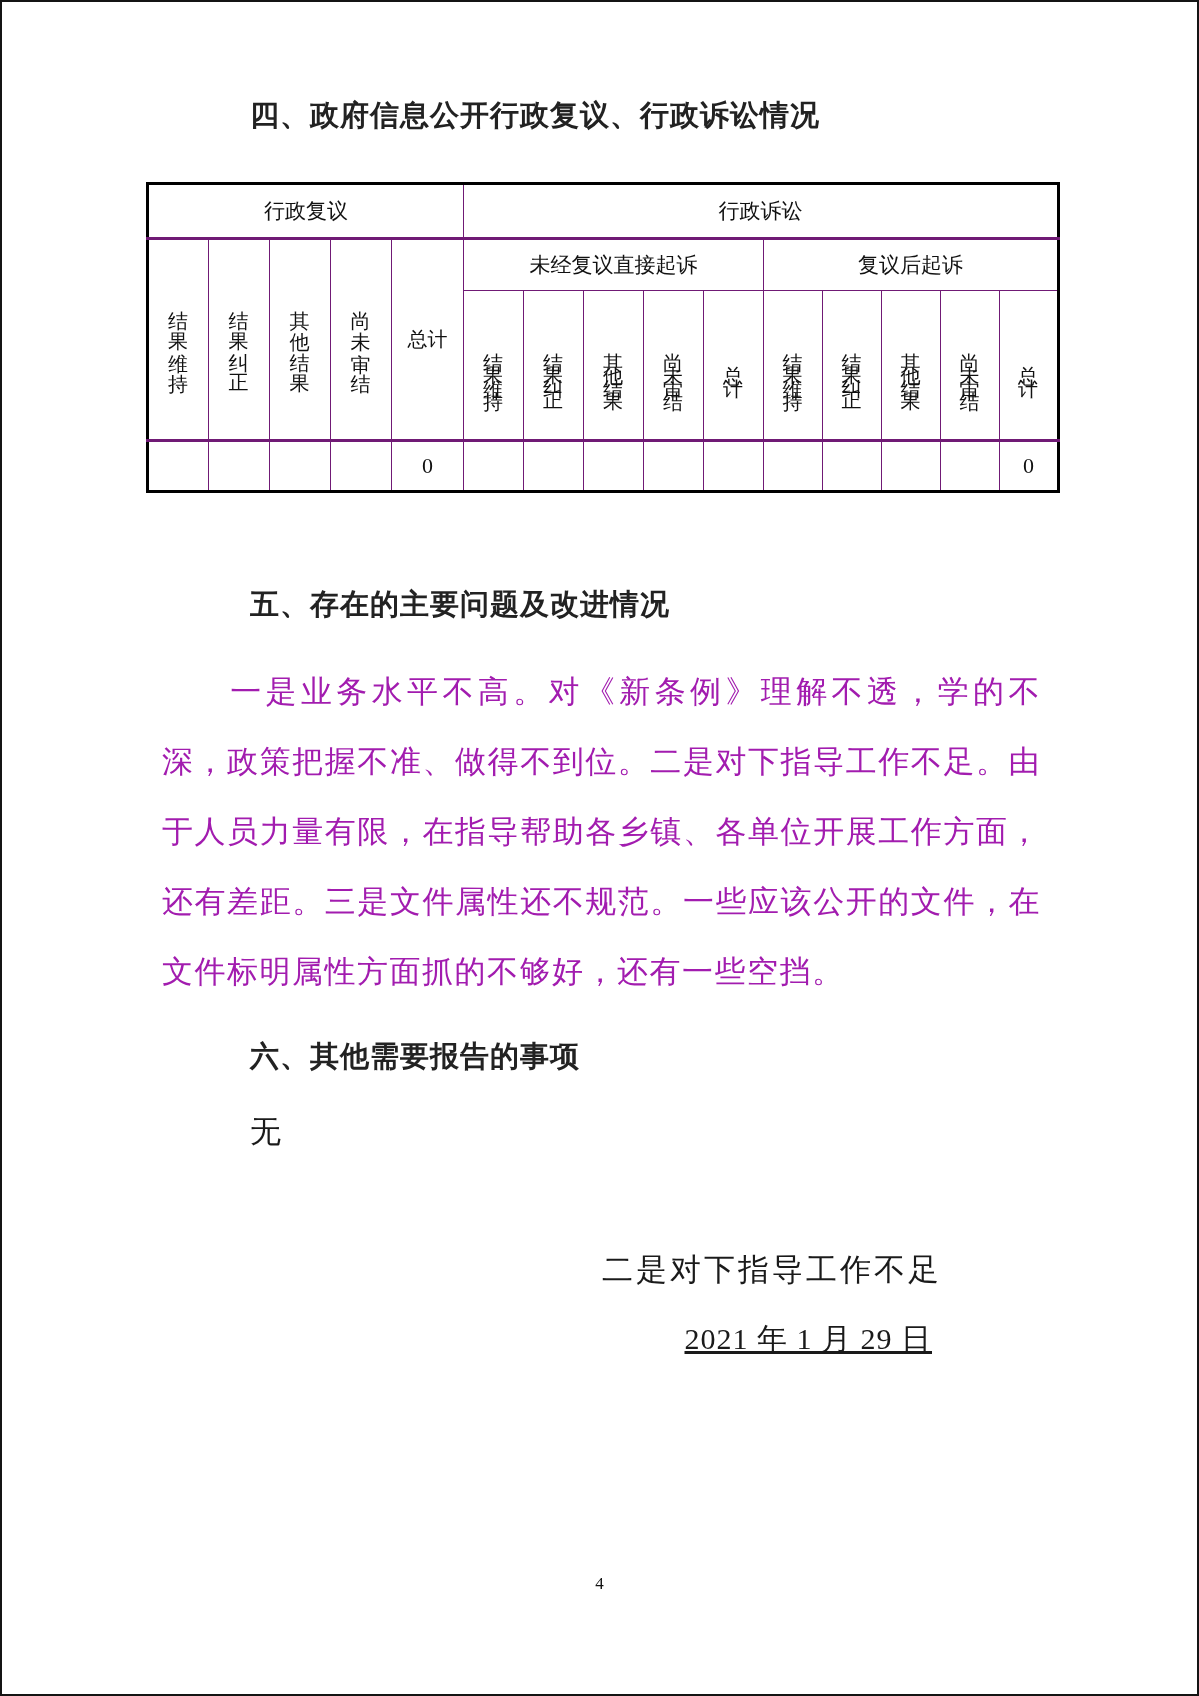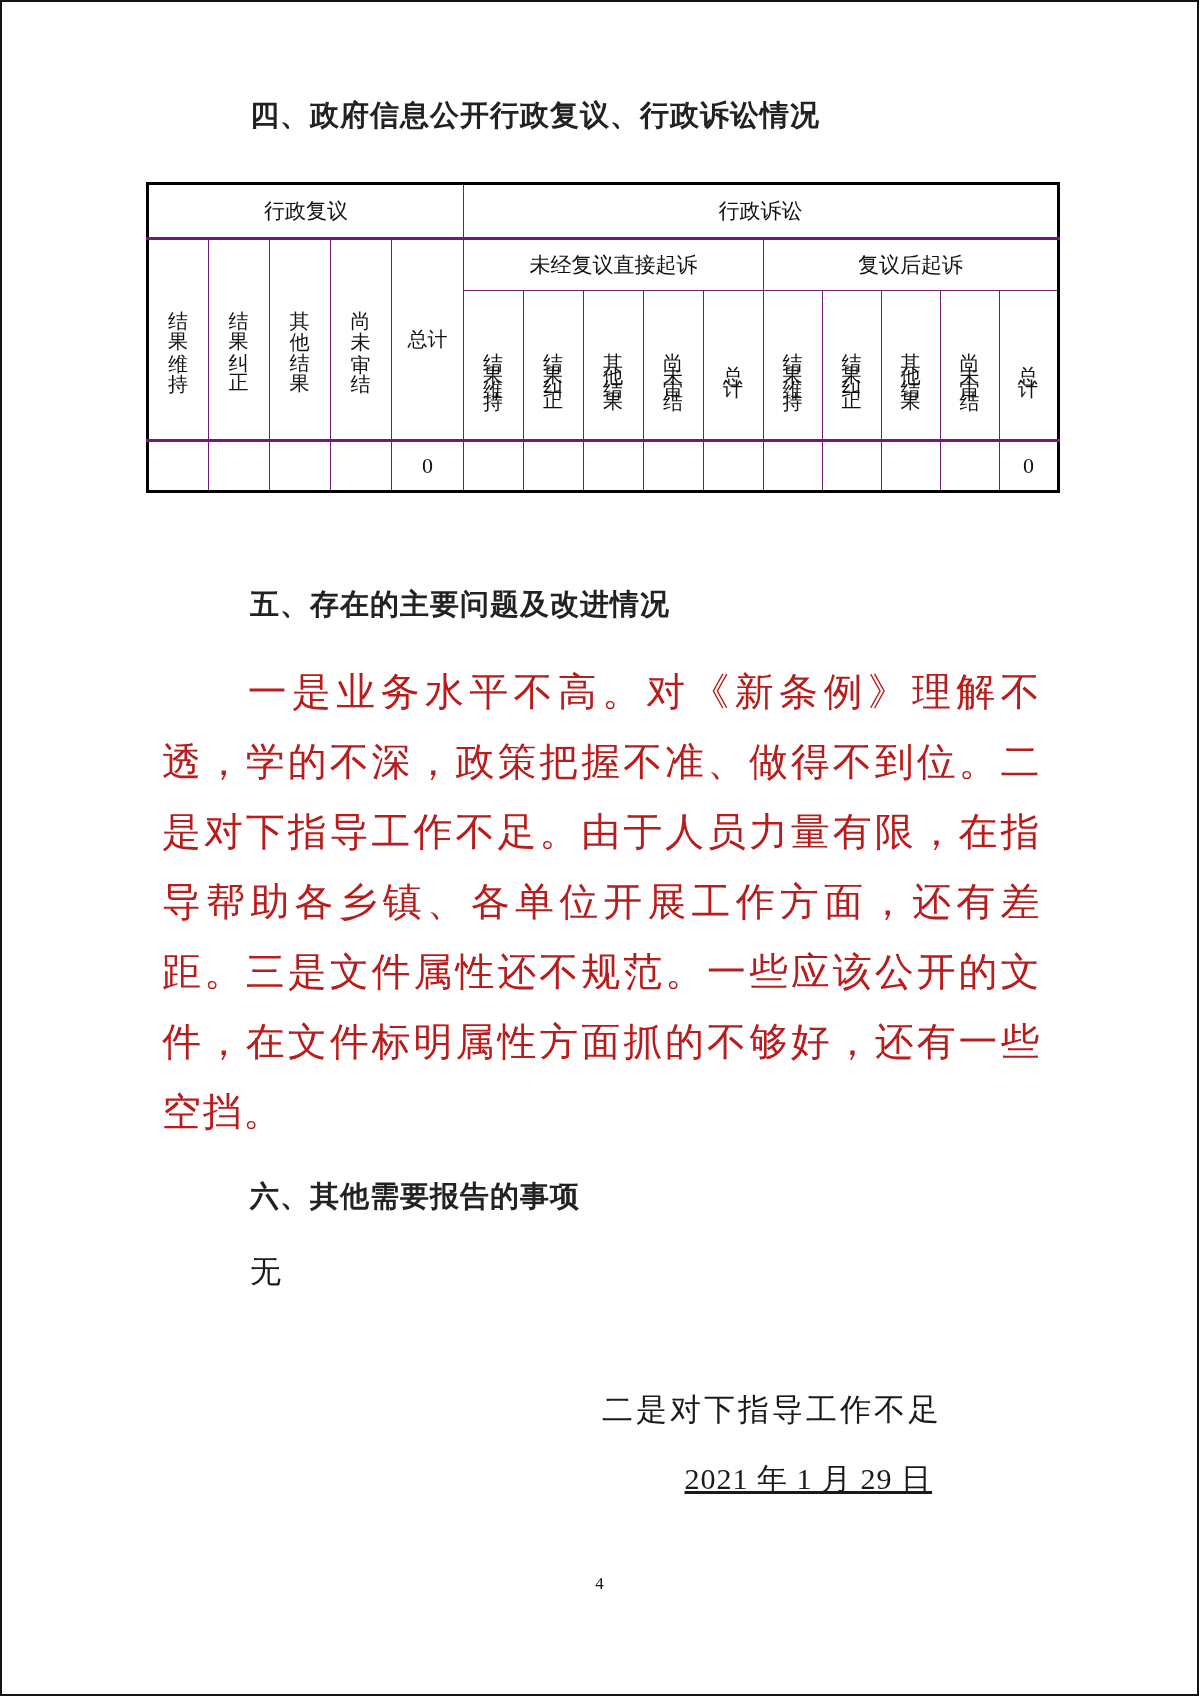--- a/index.html
+++ b/index.html
@@ -49,26 +49,26 @@
     display:inline-block;
     writing-mode:vertical-rl;
     text-orientation:upright;
     letter-spacing:13px;
     line-height:1;
   }
   td.tall .vt{letter-spacing:21px;}
 
   p.body{
     margin:32px 156px 0 160px;
-    font-size:39px;
+    font-size:31px;
     line-height:70px;
     letter-spacing:1.5px;
     text-align:justify;
     text-indent:2.2em;
-    color:#b91c1c;
+    color:#a21caf;
   }
   p.none{
     margin:34px 0 0 248px;
     font-size:31px;
     color:#1a1a1a;
   }
   .sig{
     margin-top:96px;
     text-align:right;
     padding-right:255px;

